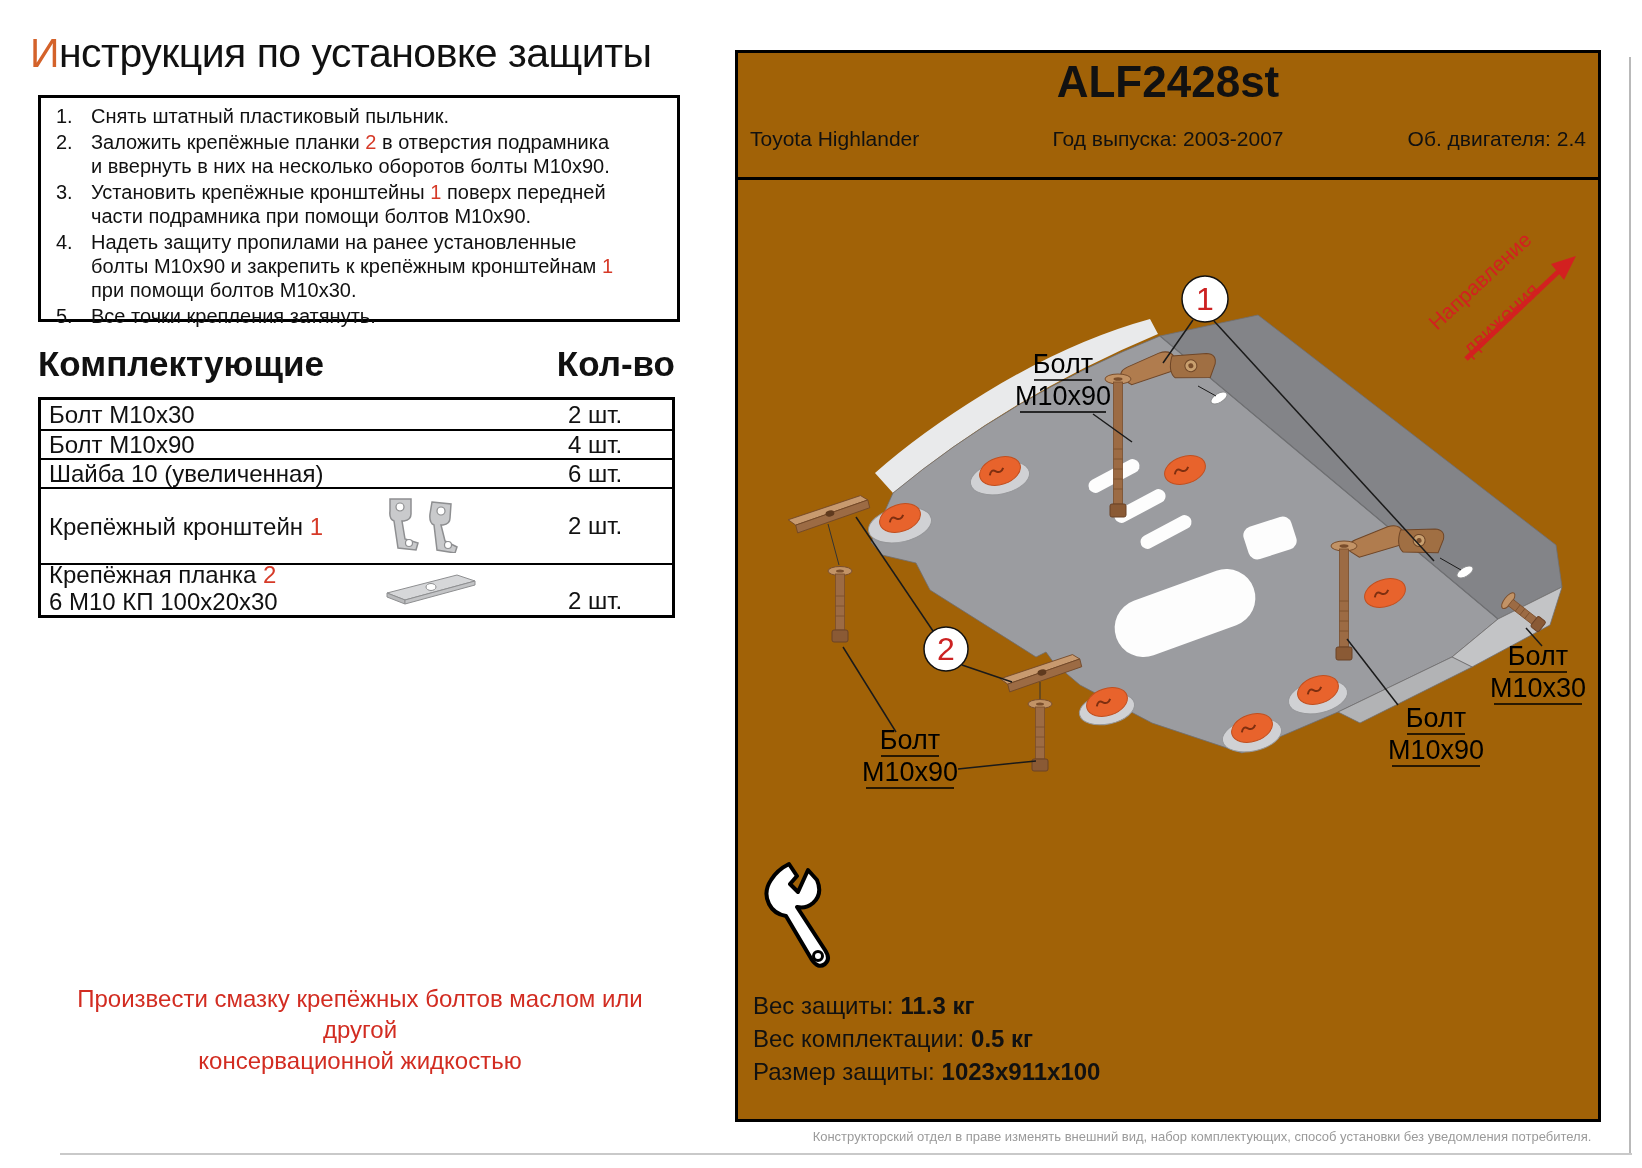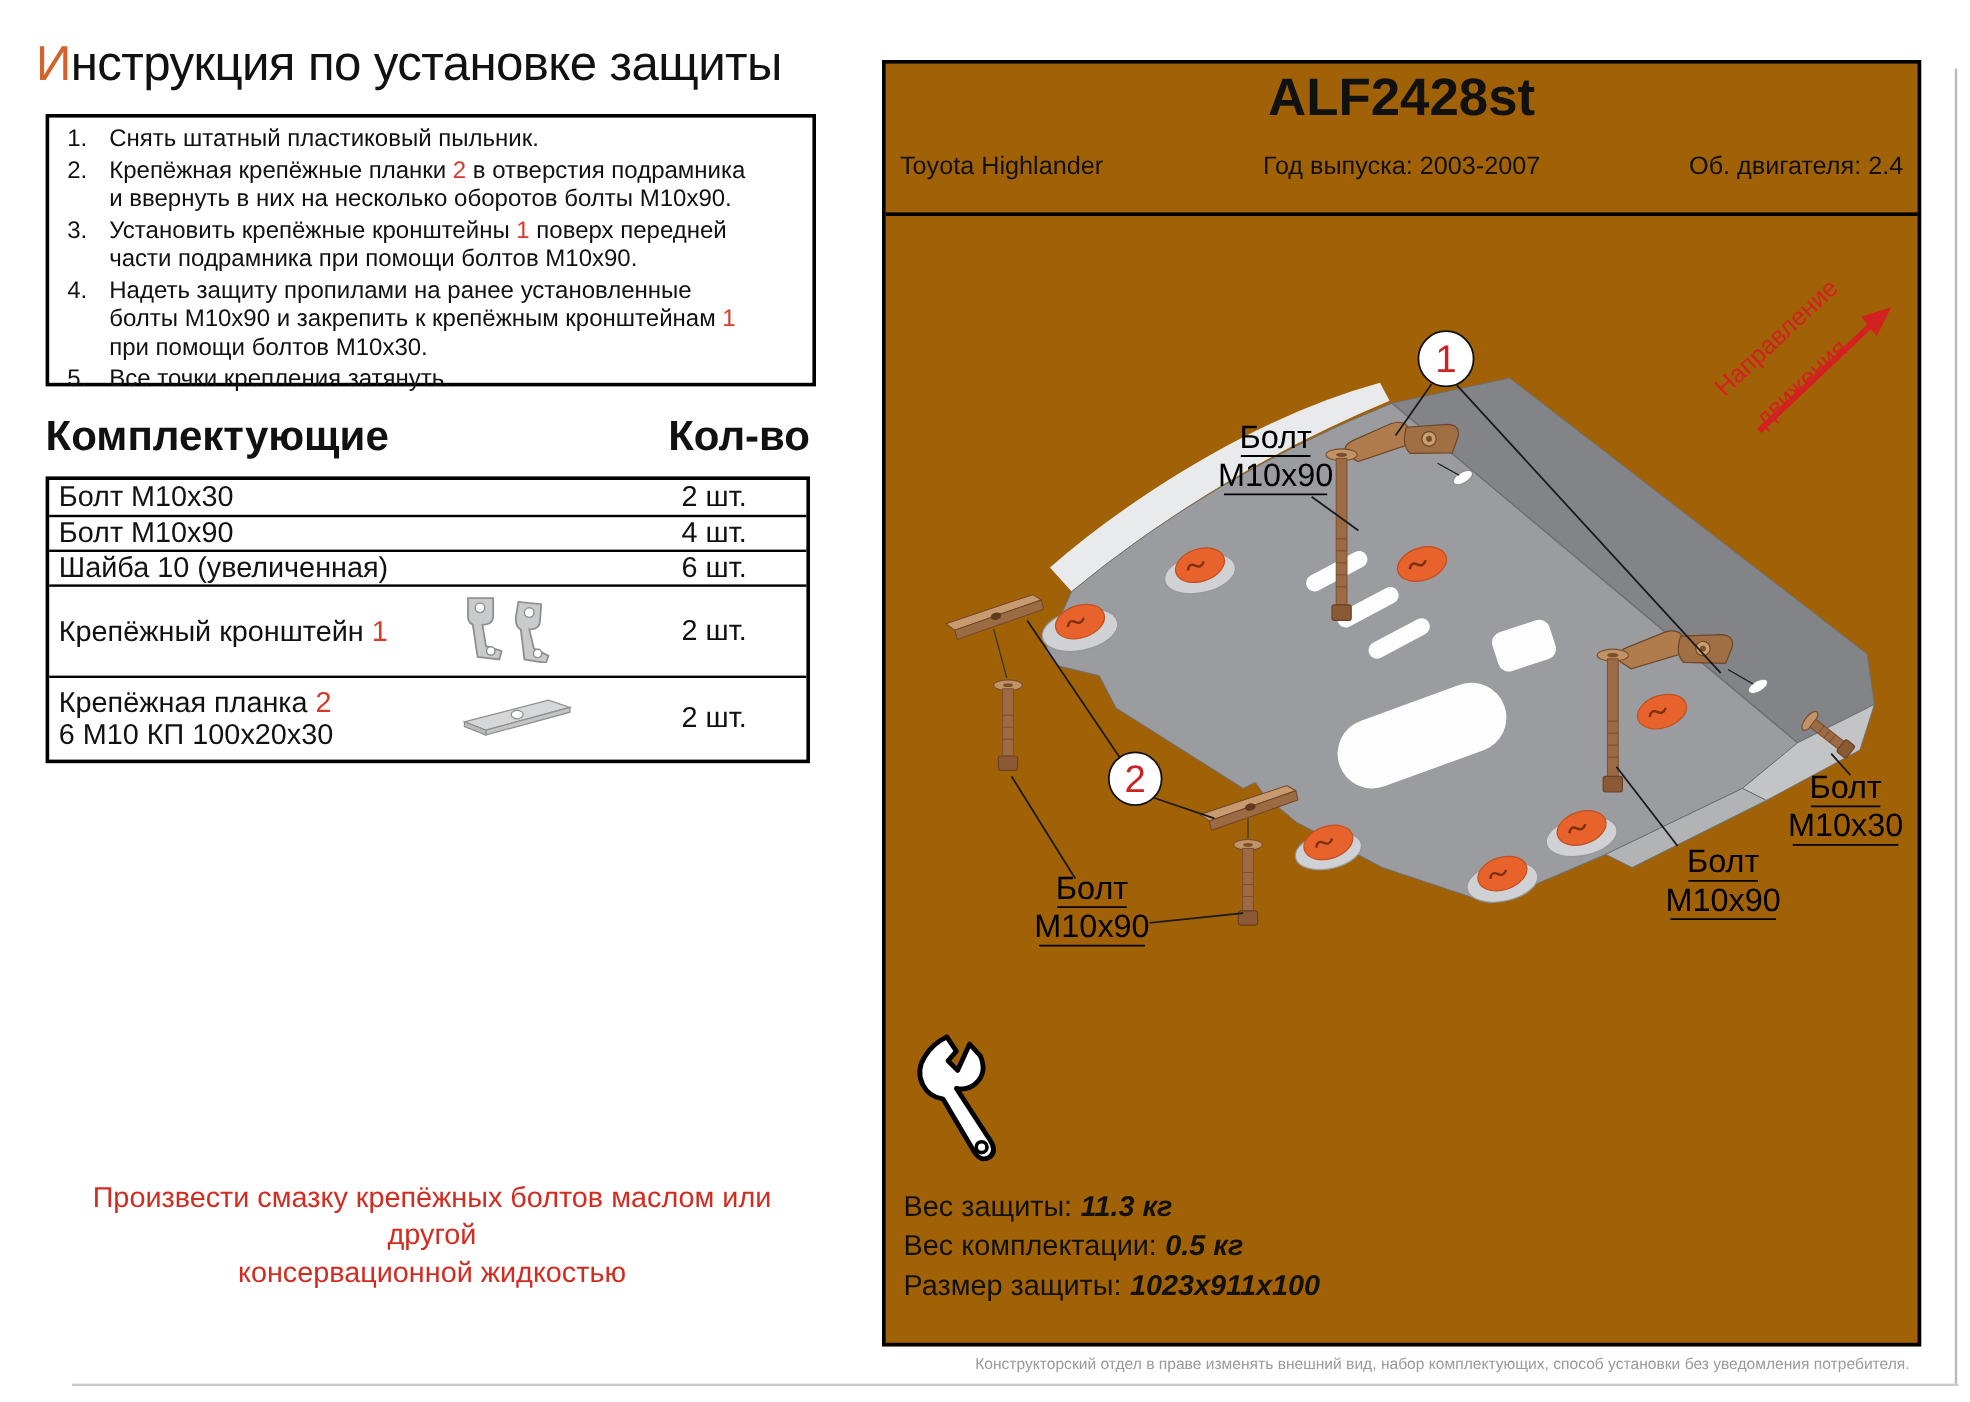--- a/index.html
+++ b/index.html
@@ -12,36 +12,36 @@
   .instr-item{display:flex;font-size:20px;line-height:24px;margin-bottom:2px;}
   .instr-item .num{width:35px;padding-left:15px;flex:0 0 auto;}
   .instr-item .txt{white-space:pre-wrap;flex:1;}
   .red{color:#d63a28;}
   .comp-header{position:absolute;left:38px;top:344px;width:637px;display:flex;justify-content:space-between;align-items:flex-end;font-size:35px;font-weight:bold;}
   .comp-table{position:absolute;left:38px;top:397px;width:637px;border:3px solid #000;box-sizing:border-box;}
   .comp-row{position:relative;display:flex;align-items:center;box-sizing:border-box;}
   .comp-row + .comp-row{border-top:2px solid #000;}
   .comp-row:nth-child(1),.comp-row:nth-child(2),.comp-row:nth-child(3){height:29px;}
   .comp-row:nth-child(4){height:76px;}
-  .comp-row:nth-child(5){height:70px;}
+  .comp-row:nth-child(5){height:52px;align-items:flex-end;}
   .comp-name{flex:1;padding-left:8px;font-size:24px;line-height:27px;white-space:pre-line;}
   .comp-qty{width:104px;font-size:24px;flex:0 0 auto;}
   .comp-img{position:absolute;top:50%;transform:translateY(-50%);left:342px;}
   .note-red{position:absolute;left:40px;top:983px;width:640px;text-align:center;font-size:24px;line-height:31px;color:#d22c21;white-space:pre-line;}
   
   .panel{position:absolute;left:735px;top:50px;width:866px;height:1072px;border:3px solid #000;box-sizing:border-box;background:#a16207;}
   .model-code{position:absolute;left:0;right:0;top:4px;text-align:center;font-size:44px;font-weight:bold;}
   .hdr-left{position:absolute;left:12px;top:74px;font-size:21px;}
   .hdr-center{position:absolute;left:50%;transform:translateX(-50%);top:74px;font-size:21px;white-space:nowrap;}
   .hdr-right{position:absolute;right:12px;top:74px;font-size:21px;}
   .hdr-divider{position:absolute;left:0;right:0;top:124px;border-top:3px solid #000;}
   .product-title{position:absolute;left:0;right:0;top:131px;text-align:center;font-size:27px;}
   .diagram-svg{position:absolute;left:0;top:140px;}
   .specs{position:absolute;left:15px;top:936px;font-size:24px;line-height:33px;}
-  .spec-line .spec-value{margin-left:7px;font-style:italic;}
+  .spec-line .spec-value{margin-left:7px;}
   .spec-line .bold{font-weight:bold;}
   .footer-note{position:absolute;left:772px;width:860px;top:1129px;text-align:center;font-size:13px;color:#9a9a9a;}
   .shadow-right{position:absolute;left:1629px;top:57px;width:2px;height:1096px;background:#b9b9b9;}
   .shadow-bottom{position:absolute;left:60px;top:1153px;width:1572px;height:2px;background:#c9c9c9;}
   svg text{font-family:"Liberation Sans",sans-serif;}
 </style>
 </head>
 <body>
 
 <div class="canvas">
@@ -51,21 +51,21 @@
   </div>
 
   <div class="instruction-box">
     <ol id="instr-list" style="list-style:none;margin:0;padding:0;">
         <li class="instr-item">
           <span class="num">1.</span>
           <span class="txt"><span>Снять штатный пластиковый пыльник.</span></span>
         </li>
         <li class="instr-item">
           <span class="num">2.</span>
-          <span class="txt"><span>Крепёжная крепёжные планки </span><span class="red">2</span><span> в отверстия подрамника
+          <span class="txt"><span>Заложить крепёжные планки </span><span class="red">2</span><span> в отверстия подрамника
 и ввернуть в них на несколько оборотов болты М10х90.</span></span>
         </li>
         <li class="instr-item">
           <span class="num">3.</span>
           <span class="txt"><span>Установить крепёжные кронштейны </span><span class="red">1</span><span> поверх передней
 части подрамника при помощи болтов М10х90.</span></span>
         </li>
         <li class="instr-item">
           <span class="num">4.</span>
           <span class="txt"><span>Надеть защиту пропилами на ранее установленные

